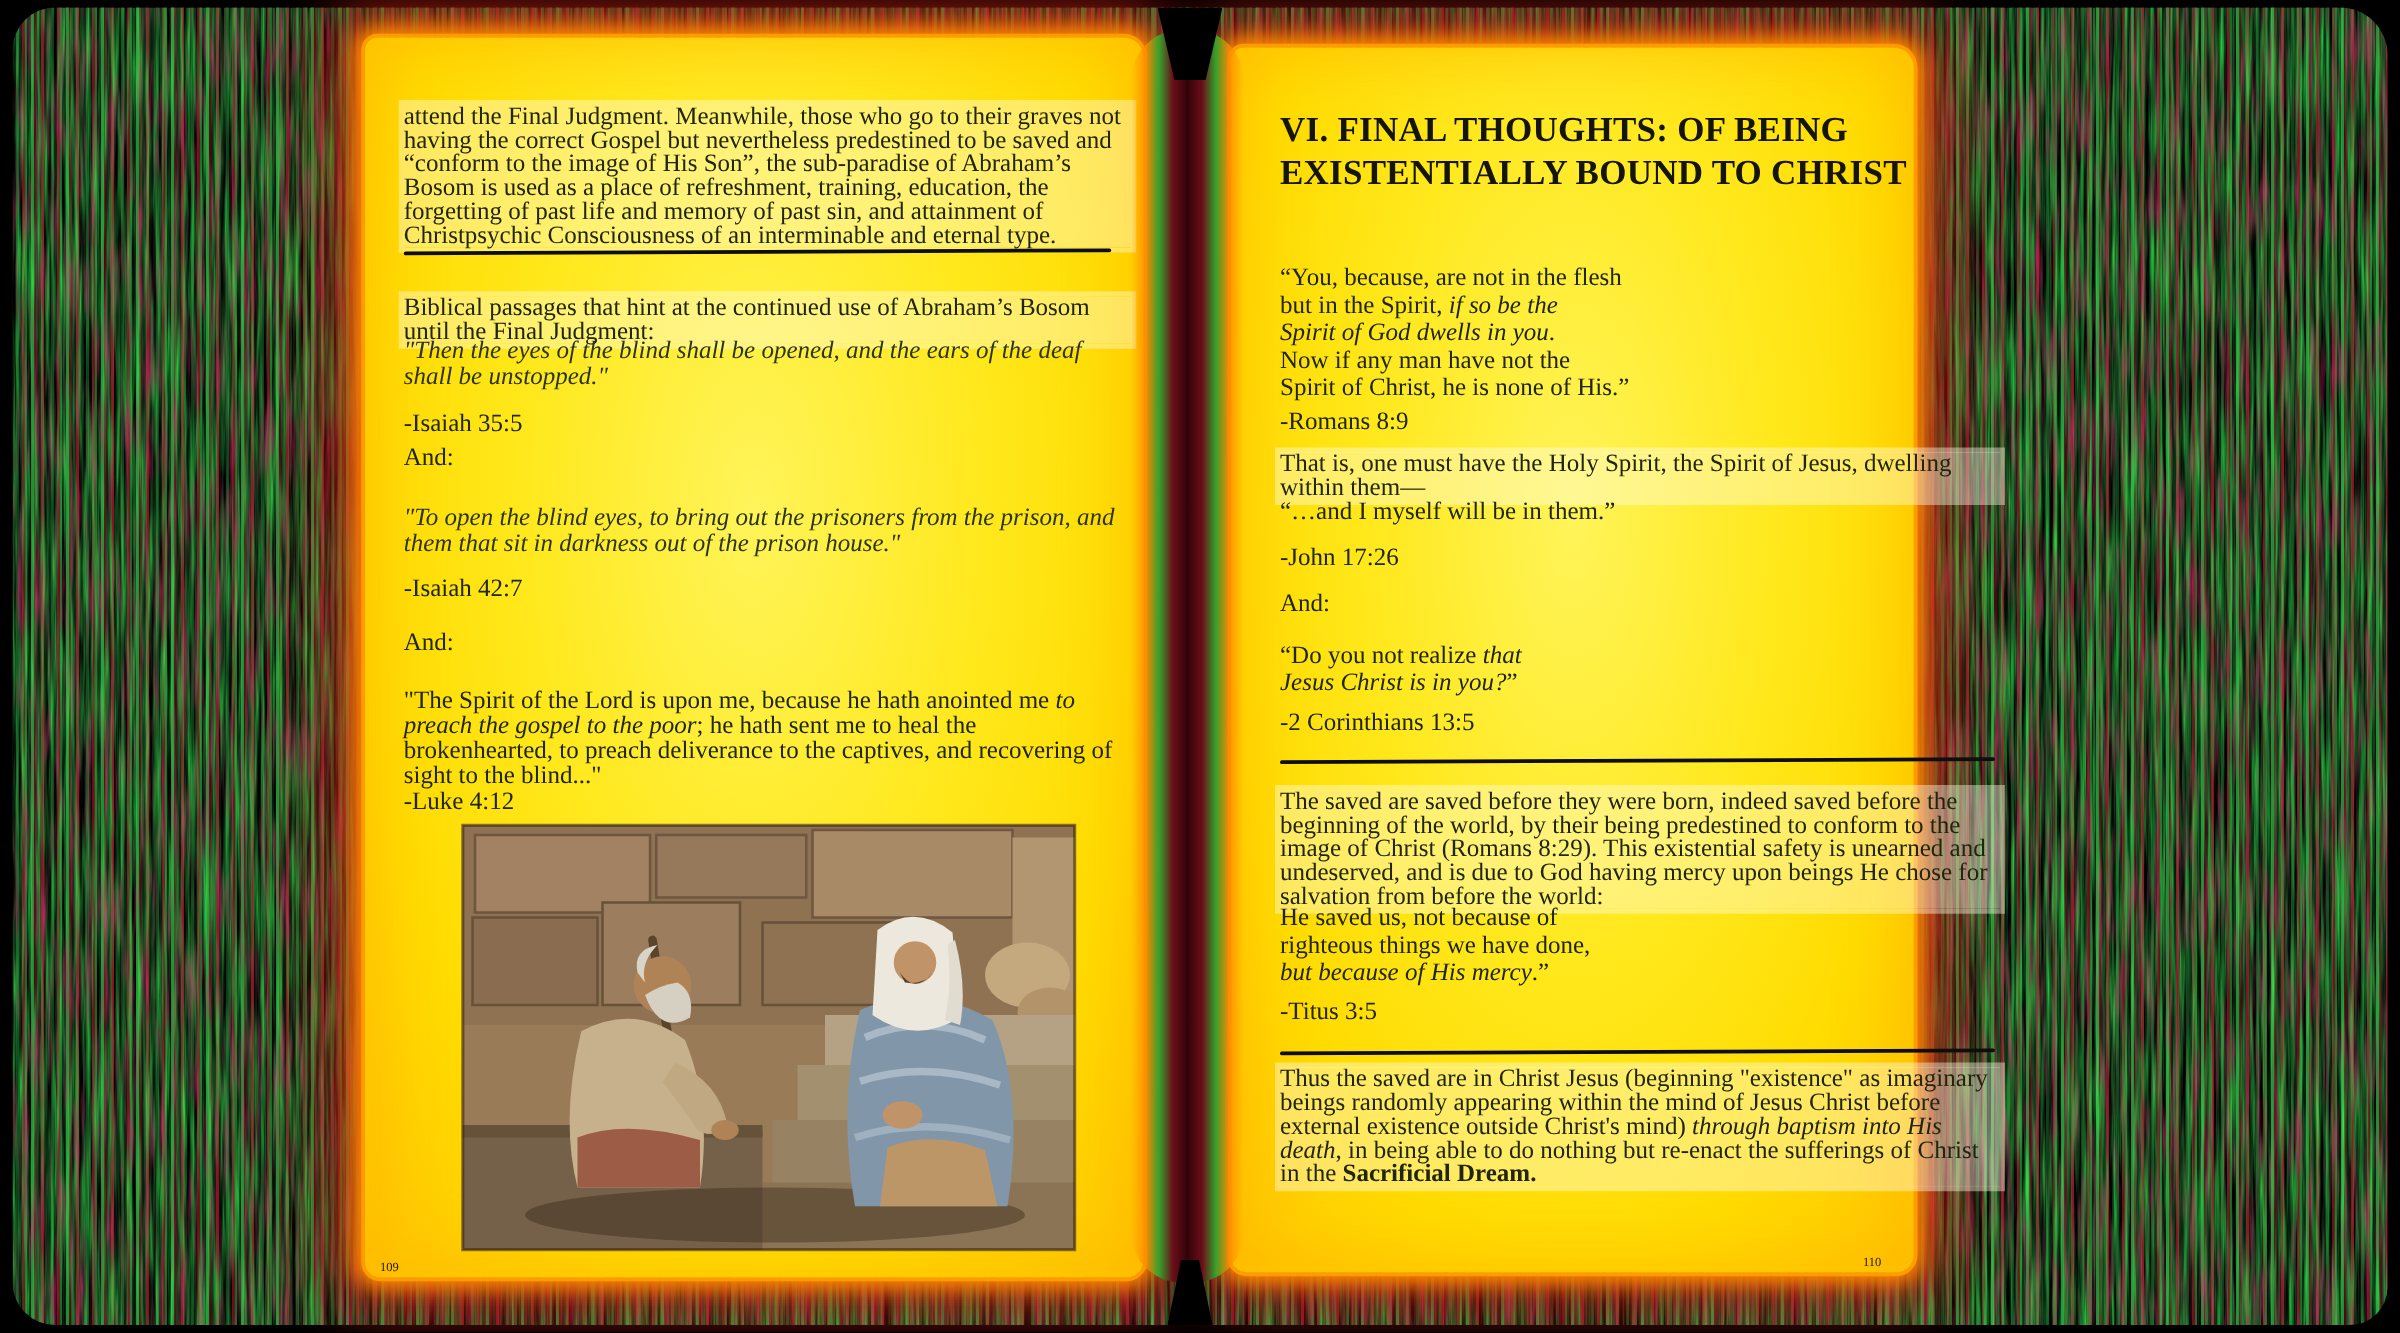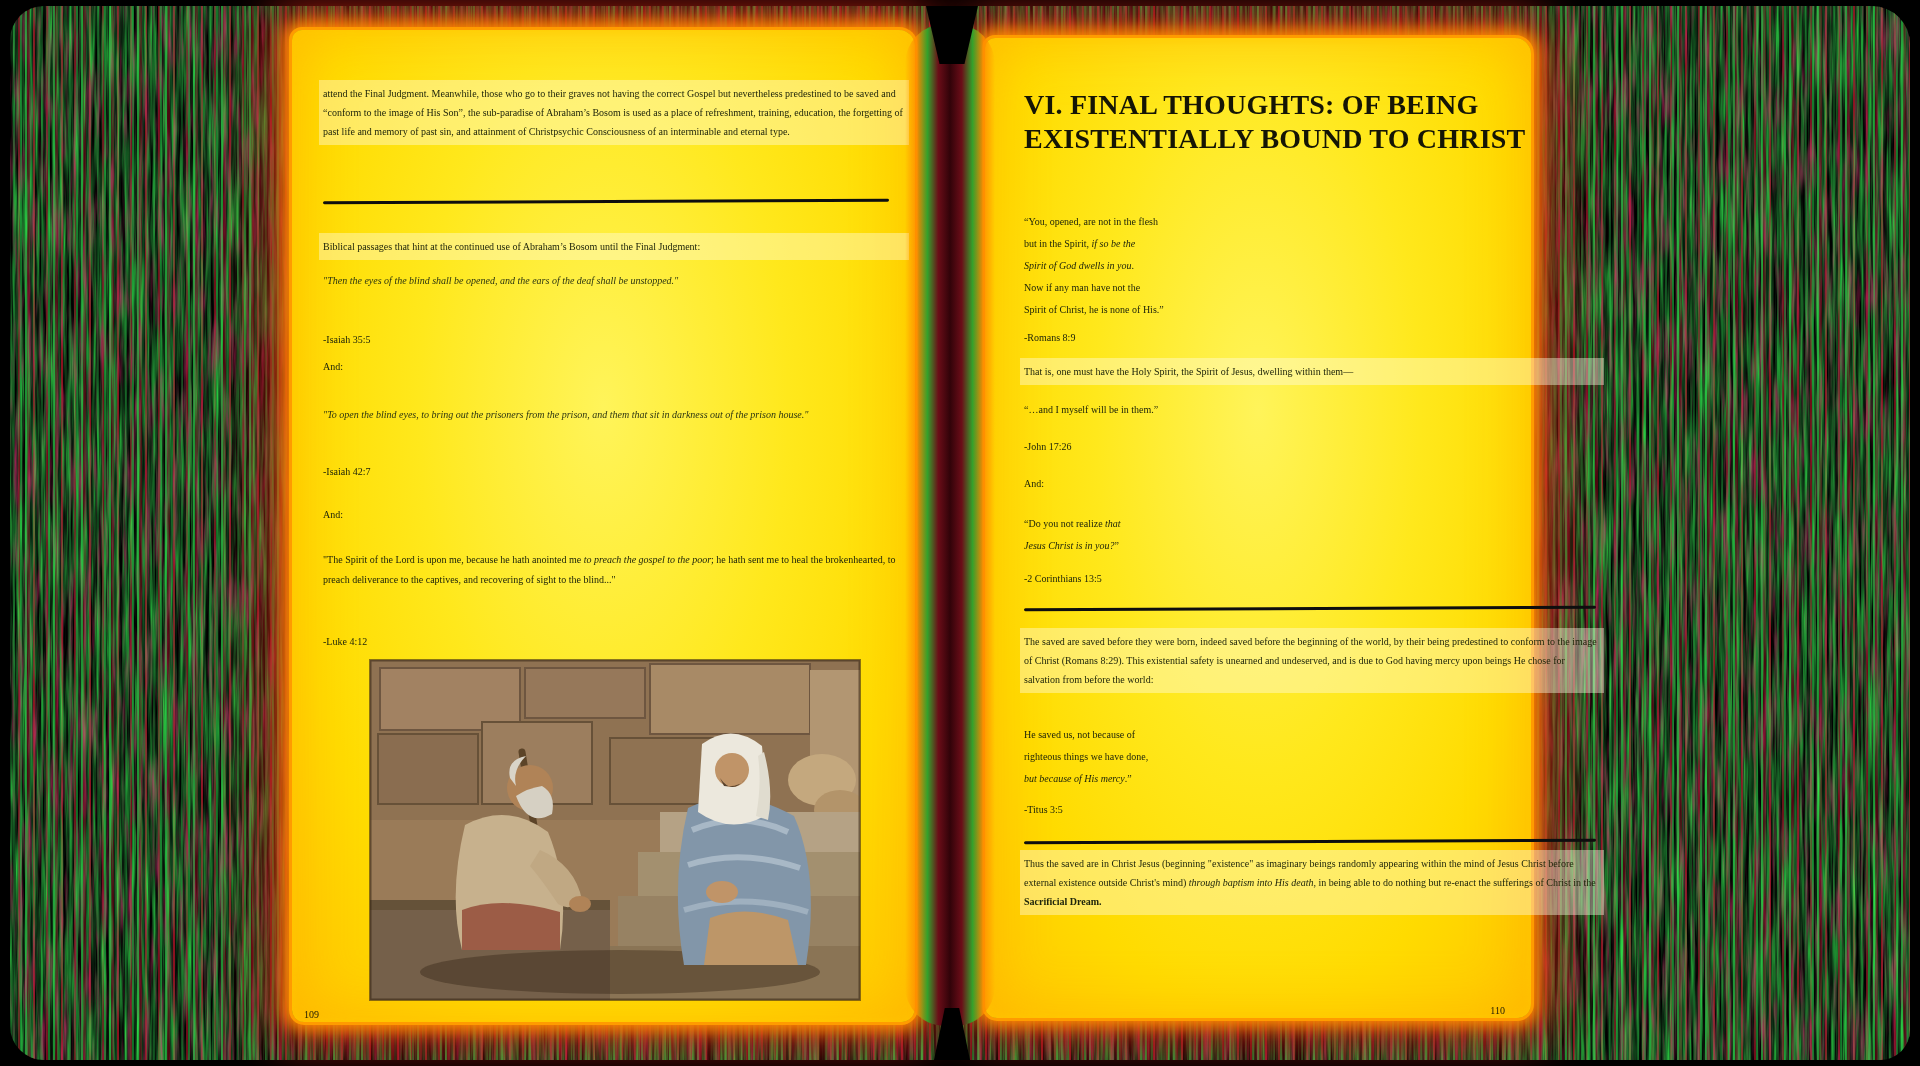--- a/index.html
+++ b/index.html
@@ -22,21 +22,21 @@
   .page-left{left:292px;top:30px;width:623px;height:992px;}
   .page-right{left:985px;top:38px;width:546px;height:980px;}
   .gutter{position:absolute;left:905px;top:24px;width:90px;height:1002px;z-index:3;border-radius:40px;
         background:linear-gradient(90deg,rgba(255,170,0,0) 0%,rgba(255,140,0,.85) 13%,
           #35a02b 25%,#6b0d18 37%,#310309 50%,#6b0d18 63%,#35a02b 75%,
           rgba(255,140,0,.85) 87%,rgba(255,170,0,0) 100%);}
   .notch{position:absolute;z-index:4;background:#000;}
   .notch.top{left:926px;top:6px;width:52px;height:58px;clip-path:polygon(0 0,100% 0,74% 100%,26% 100%);}
   .notch.bottom{left:934px;top:1008px;width:36px;height:52px;clip-path:polygon(30% 0,70% 0,100% 100%,0 100%);}
   
-  .t{position:absolute;margin:0;left:31px;width:582px;font-size:10px;line-height:19px;color:#20260b;}
+  .t{position:absolute;margin:0;left:31px;width:582px;font-size:20px;line-height:19px;color:#20260b;}
   .page-right .t{left:39px;width:576px;}
   .strip{background:rgba(255,252,228,.42);box-shadow:0 0 0 4px rgba(255,252,228,.42);}
   .quote{font-style:italic;line-height:21px;color:#2c3511;}
   .q3{line-height:20px;}
   .poem{line-height:22px;}
   .poem .ln{min-height:22px;}
   em{font-style:italic;}
   strong{font-weight:bold;}
   .title{position:absolute;left:39px;top:50px;width:585px;margin:0;font-size:28px;line-height:34px;
          font-weight:bold;color:#151505;letter-spacing:.2px;}
@@ -157,21 +157,21 @@
 
     <div class="pagenum pn-left">109</div>
   </div>
 
   <div class="page page-right">
     <h1 class="title"><span>VI. FINAL THOUGHTS: OF BEING</span><br>
       <span>EXISTENTIALLY BOUND TO CHRIST</span></h1>
 
 
     <div class="t poem rp-romans">
-      <div class="ln">“You, opened, are not in the flesh</div>
+      <div class="ln">“You, because, are not in the flesh</div>
       <div class="ln"><span>but in the Spirit, </span><em>if so be the</em></div>
       <div class="ln"><em>Spirit of God dwells in you</em><span>.</span></div>
       <div class="ln">Now if any man have not the</div>
       <div class="ln">Spirit of Christ, he is none of His.”</div>
     </div>
     <p class="t rp-rcite">-Romans 8:9</p>
 
     <p class="t strip rp-explain">That is, one must have the Holy Spirit, the Spirit of Jesus, dwelling within them—</p>
     <p class="t rp-john">“…and I myself will be in them.”</p>
     <p class="t rp-jcite">-John 17:26</p>

